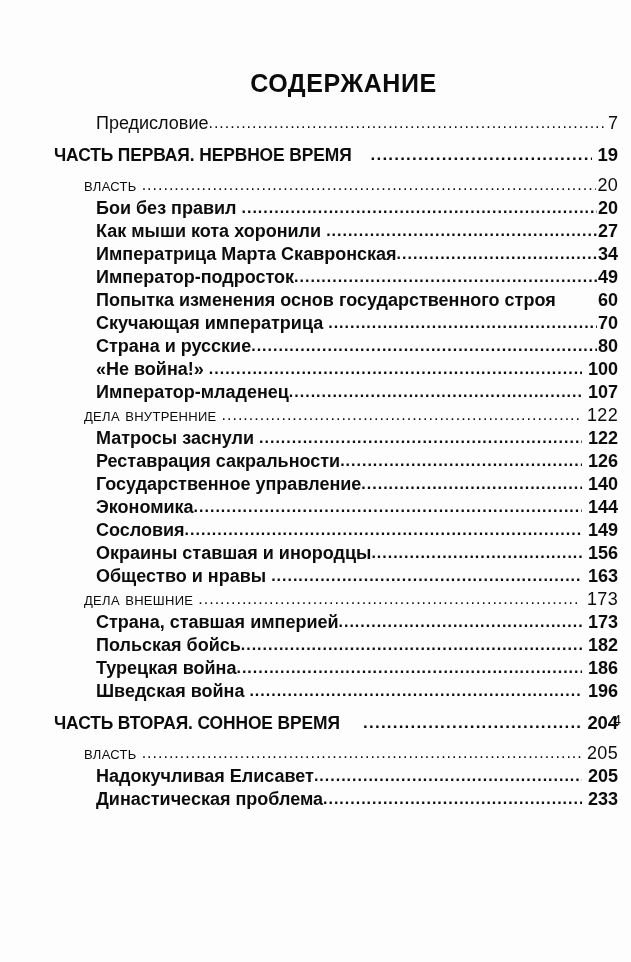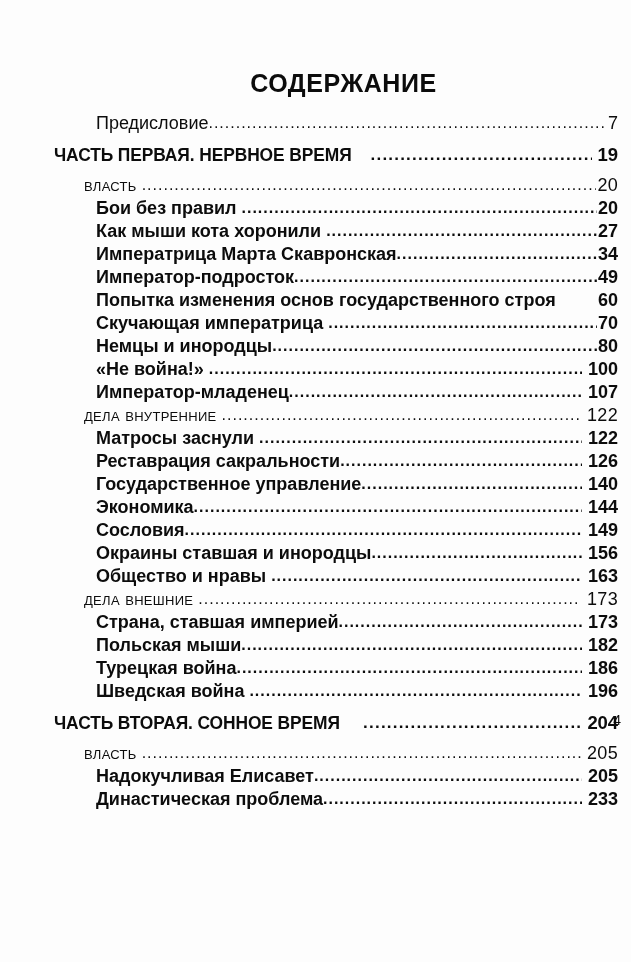--- a/index.html
+++ b/index.html
@@ -217,21 +217,21 @@
         <span class="entry-label">Попытка изменения основ государственного строя</span>
         <span class="leader"></span>
         <span class="entry-page">60</span>
       </div>
       <div class="toc-entry lvl-chapter gap-before-leader">
         <span class="entry-label">Скучающая императрица</span>
         <span class="leader"></span>
         <span class="entry-page">70</span>
       </div>
       <div class="toc-entry lvl-chapter">
-        <span class="entry-label">Немцы и инородцы</span>
+        <span class="entry-label">Страна и русские</span>
         <span class="leader"></span>
         <span class="entry-page">80</span>
       </div>
       <div class="toc-entry lvl-chapter gap-before-leader gap-before-page">
         <span class="entry-label">«Не война!»</span>
         <span class="leader"></span>
         <span class="entry-page">100</span>
       </div>
       <div class="toc-entry lvl-chapter gap-before-page">
         <span class="entry-label">Император-младенец</span>
@@ -282,21 +282,21 @@
         <span class="entry-label">Дела внешние</span>
         <span class="leader"></span>
         <span class="entry-page">173</span>
       </div>
       <div class="toc-entry lvl-chapter gap-before-page">
         <span class="entry-label">Страна, ставшая империей</span>
         <span class="leader"></span>
         <span class="entry-page">173</span>
       </div>
       <div class="toc-entry lvl-chapter gap-before-page">
-        <span class="entry-label">Польская мыши</span>
+        <span class="entry-label">Польская бойсь</span>
         <span class="leader"></span>
         <span class="entry-page">182</span>
       </div>
       <div class="toc-entry lvl-chapter gap-before-page">
         <span class="entry-label">Турецкая война</span>
         <span class="leader"></span>
         <span class="entry-page">186</span>
       </div>
       <div class="toc-entry lvl-chapter gap-before-leader gap-before-page">
         <span class="entry-label">Шведская война</span>

